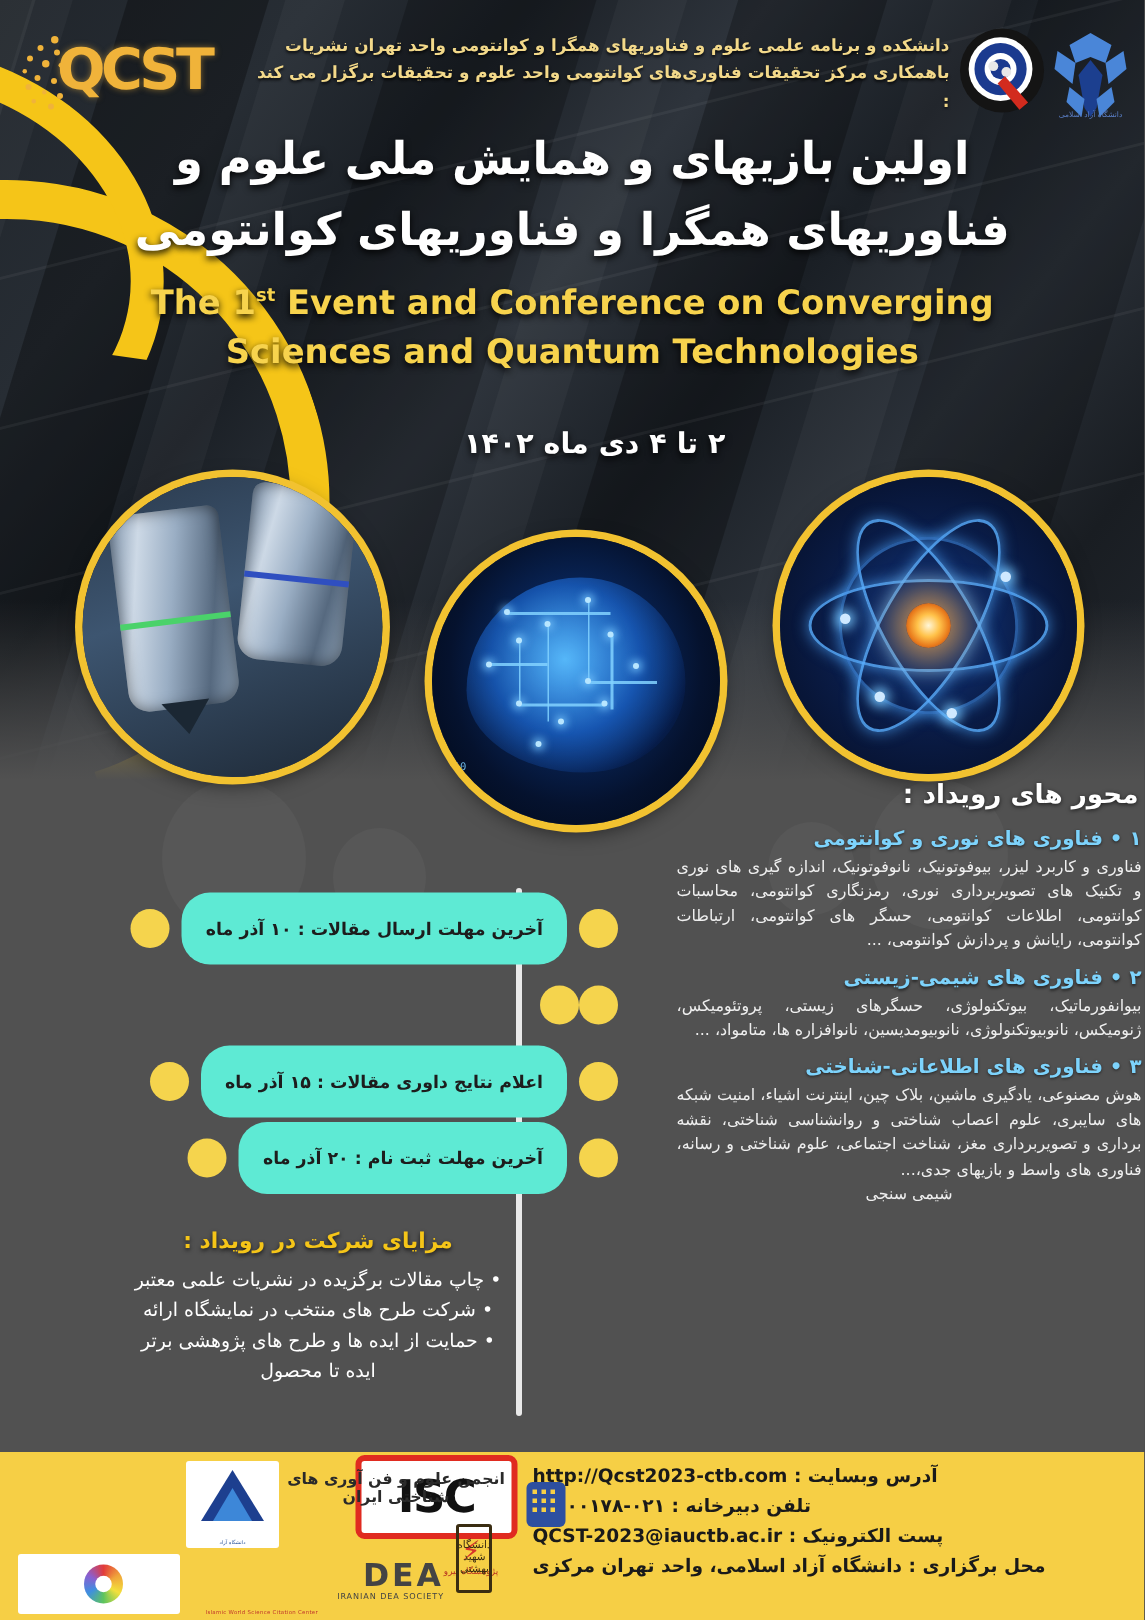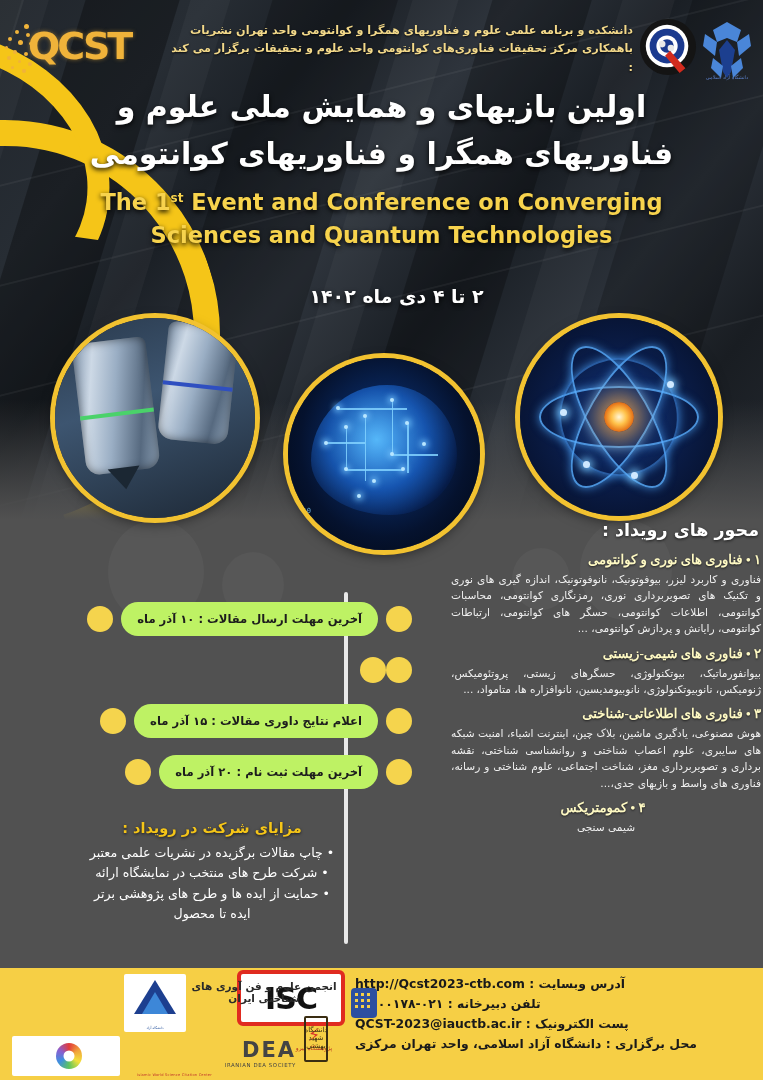--- a/index.html
+++ b/index.html
@@ -51,21 +51,21 @@
   .swoosh2 {
     position:absolute; left:-250px; top:30px; width:360px; height:300px;
     border:22px solid #f5c518; border-radius:50%;
     clip-path: polygon(55% 0, 100% 0, 100% 62%, 55% 62%);
     transform:rotate(8deg);
   }
 
   
   .header-row { position:absolute; left:0; top:8px; width:763px; height:80px; }
 
-  .qcst-logo { position:absolute; left:2px; top:8px; width:130px; height:62px; }
+  .qcst-logo { position:absolute; left:12px; top:8px; width:130px; height:62px; }
   .qcst-text {
     position:absolute; left:26px; top:8px;
     font-family:"DejaVu Sans", sans-serif; font-weight:700;
     font-size:38px; letter-spacing:-3px; color:#f0b33a;
     text-shadow:0 0 4px rgba(240,179,58,0.5);
   }
   .qcst-dots { position:absolute; left:2px; top:6px; width:34px; height:52px; }
   .qcst-dots i { position:absolute; display:block; background:#f0b33a; border-radius:50%; }
 
   .org-text {
@@ -158,32 +158,32 @@
   
   .content { position:absolute; left:0; top:520px; width:763px; height:440px;margin-left:12px; }
 
   .divider { position:absolute; left:332px; top:72px; width:4px; height:352px;
      background:#e9e9e9; border-radius:2px; }
 
   
   .topics { position:absolute; right:8px; top:0; width:322px; direction:rtl; text-align:right; }
   .topics-head { color:#fff; font-size:17.5px; font-weight:700; margin:0 8px 12px 0;
      text-shadow:0 1px 3px rgba(0,0,0,.7); }
-  .topic-title { color:#fef9c3; font-size:13.2px; font-weight:700; margin:9px 6px 3px 0;
-     text-shadow:0 1px 2px rgba(0,0,0,.6);font-family:Liberation Serif, serif; }
+  .topic-title { color:#7dd3fc; font-size:13.2px; font-weight:700; margin:9px 6px 3px 0;
+     text-shadow:0 1px 2px rgba(0,0,0,.6); }
   .topic-body { color:#efefef; font-size:10.6px; line-height:1.55; text-align:justify;
      margin:0 6px 0 6px; }
   .topic-body.center { text-align:center; }
 
   
   .right-col { position:absolute; left:0; top:78px; width:400px; direction:rtl; }
   .deadline-row { position:relative; height:42px; margin-bottom:9px; display:flex;
      align-items:center; justify-content:flex-start; }
   .dot { width:26px; height:26px; border-radius:50%; background:#f5d44d; flex:0 0 auto; }
-  .pill { flex:0 0 auto; height:34px; background:#bef264; border-radius:19px;
+  .pill { flex:0 0 auto; height:48px; background:#5eead4; border-radius:19px;
      display:flex; align-items:center; justify-content:center; padding:0 16px;
      color:#1d1d1d; font-size:11.6px; font-weight:700; margin:0 8px; }
   .pill.wide { padding:0 12px; font-size:10.8px; }
 
   .benefits { position:absolute; left:0; top:300px; width:400px; direction:rtl; text-align:right; }
   .benefits-head { color:#f5c518; font-size:14.5px; font-weight:700;
      text-align:center; margin-bottom:7px; text-shadow:0 1px 3px rgba(0,0,0,.7); }
   .benefit-item { color:#fff; font-size:12.6px; line-height:1.62; text-align:center;
      padding:0 6px; }
 
@@ -424,25 +424,20 @@
       <div>
         <div class="topic-title">
           <span>۳</span>
           <span>•</span>
           <span>فناوری های اطلاعاتی-شناختی</span>
         </div>
         <div class="topic-body">هوش مصنوعی، یادگیری ماشین، بلاک چین، اینترنت اشیاء، امنیت شبکه های سایبری، علوم اعصاب شناختی و روانشناسی شناختی، نقشه برداری و تصویربرداری مغز، شناخت اجتماعی، علوم شناختی و رسانه، فناوری های واسط و بازیهای جدی،...</div>
       </div>
 
       <div>
-        <div class="topic-title" style="text-align:center">
-          <span>۴</span>
-          <span>•</span>
-          <span>کمومتریکس</span>
-        </div>
         <div class="topic-body center">شیمی سنجی</div>
       </div>
     </div>
 
     <div class="right-col">
       <div class="deadline-row">
         <div class="dot"></div>
         <div class="pill">آخرین مهلت ارسال مقالات :  ۱۰  آذر ماه</div>
         <div class="dot"></div>
       </div>

